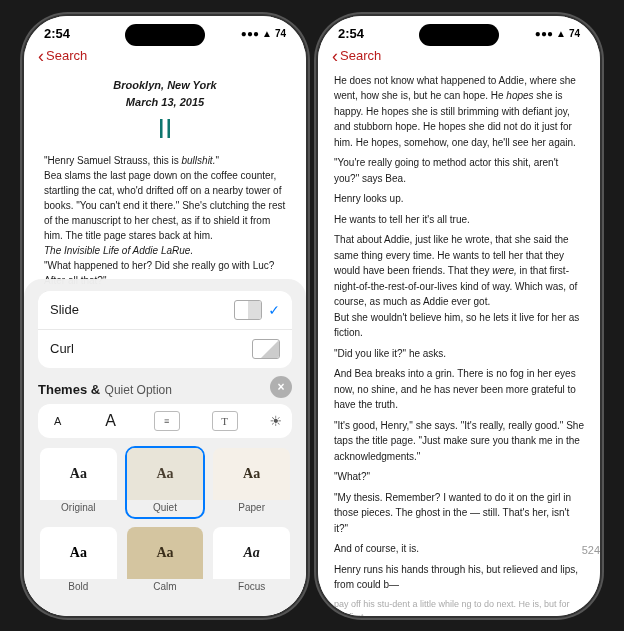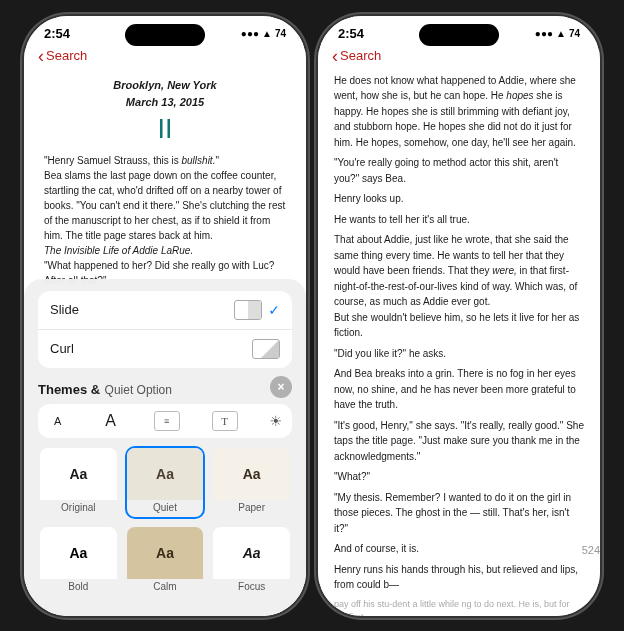--- a/index.html
+++ b/index.html
@@ -213,21 +213,21 @@
       border-color: #007AFF;
     }
     .theme-preview {
       width: 100%;
       height: 52px;
       display: flex;
       align-items: center;
       justify-content: center;
       font-size: 14px;
       font-weight: 700;
-      font-family: Liberation Sans, sans-serif;
+      font-family: Liberation Serif, serif;
     }
     .theme-label {
       font-size: 10px;
       color: #555;
       padding: 2px 0 4px;
       text-align: center;
       width: 100%;
     }
     .theme-original { background: #fff; color: #1a1a1a; }
     .theme-quiet { background: #e8e4d8; color: #4a3f30; }

